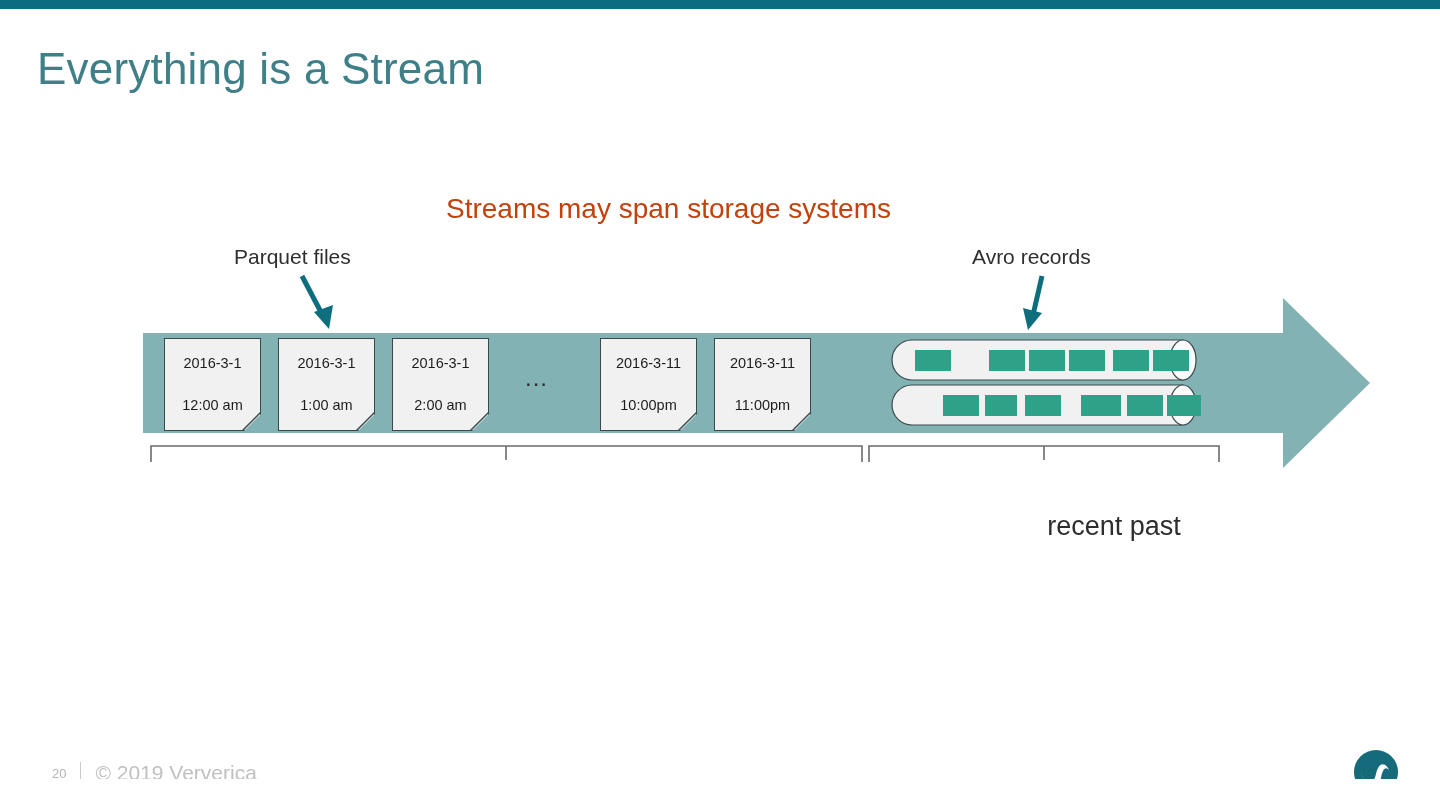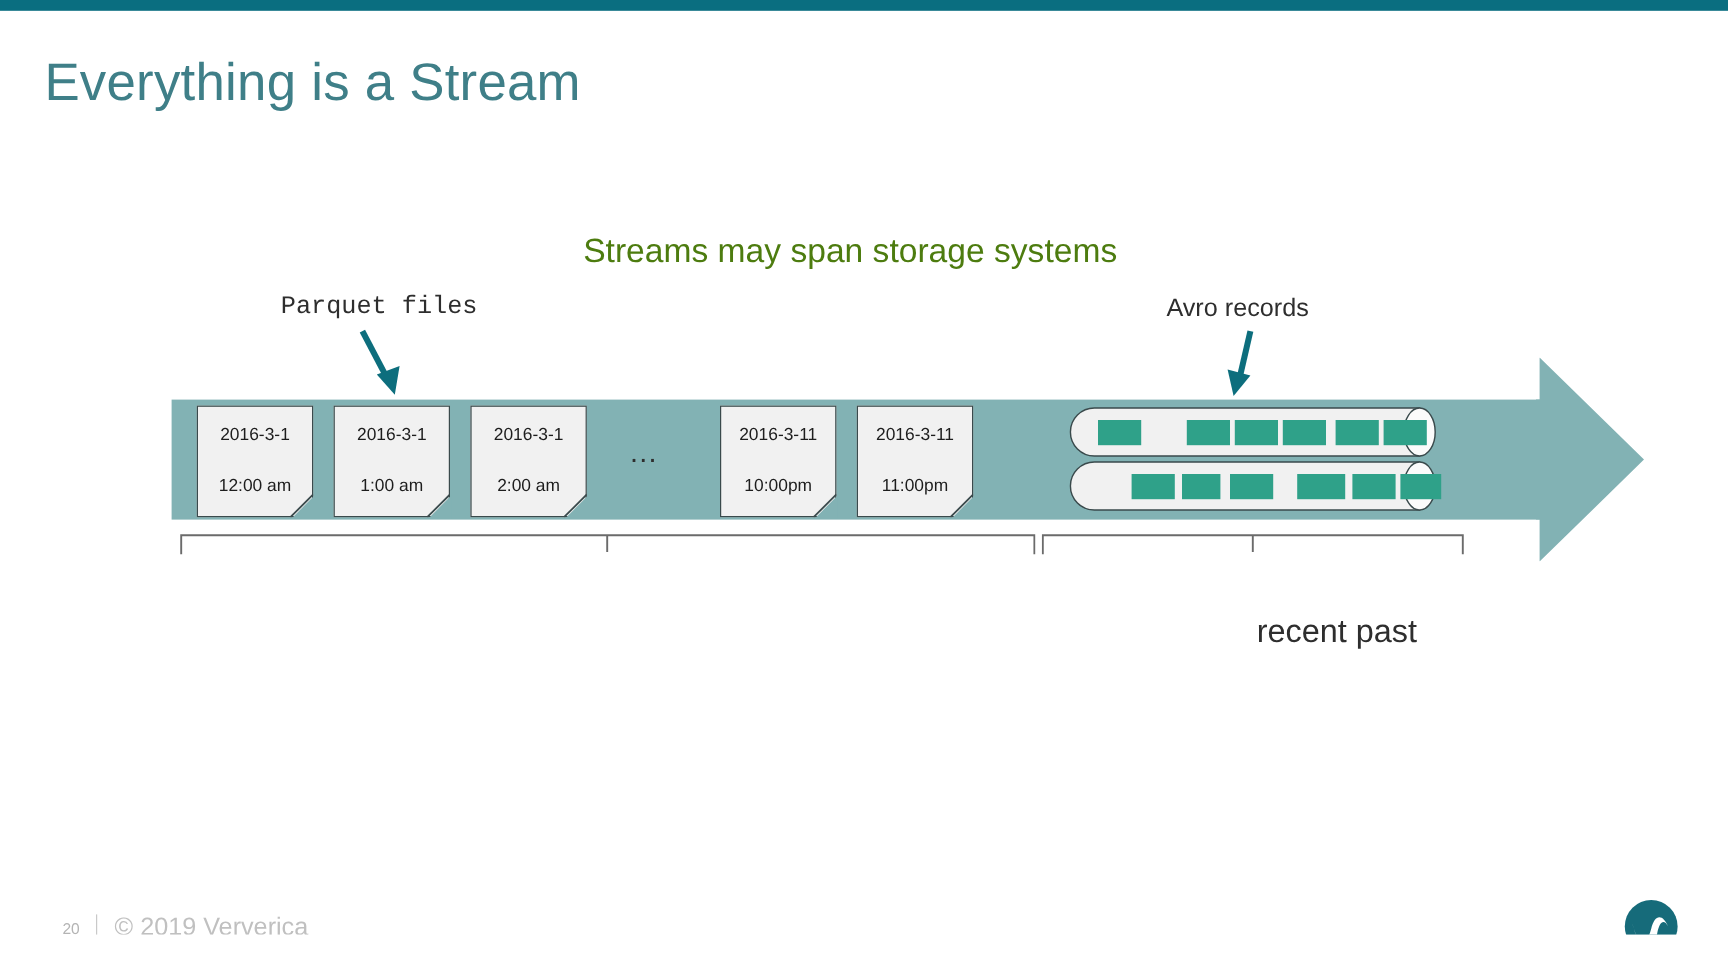--- a/index.html
+++ b/index.html
@@ -40,33 +40,32 @@
   }
 
   
   #section-heading {
     position: absolute;
     left: 0;
     top: 193px;
     width: 1337px;
     text-align: center;
     font-size: 28px;
-    color: #4d7c0f;
-    white-space: nowrap;
-    margin-left: 40px;
+    color: #c2410c;
+    white-space: nowrap;
   }
 
   
   .callout-label {
     position: absolute;
     font-size: 21px;
     color: #2e2e2e;
     white-space: nowrap;
   }
-  #label-parquet { left: 234px; top: 245px; font-family: Liberation Mono, monospace; }
+  #label-parquet { left: 234px; top: 245px; }
   #label-avro    { left: 972px; top: 245px; }
 
   
   .callout-arrow {
     position: absolute;
   }
   #arrow-parquet { left: 296px; top: 272px; }
   #arrow-avro    { left: 1014px; top: 272px; }
 
   

